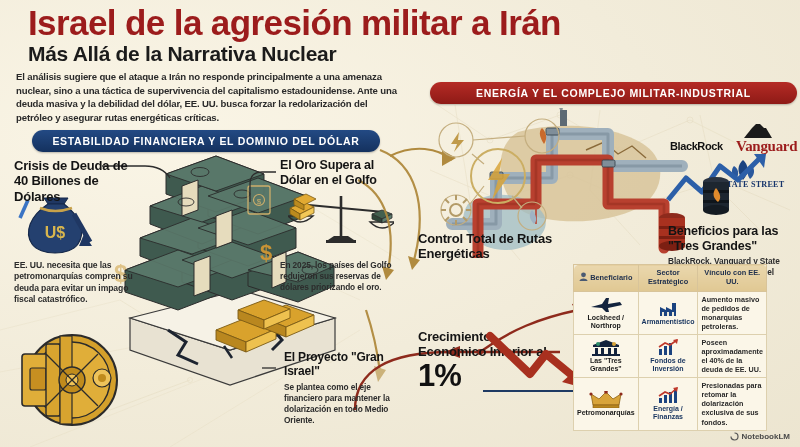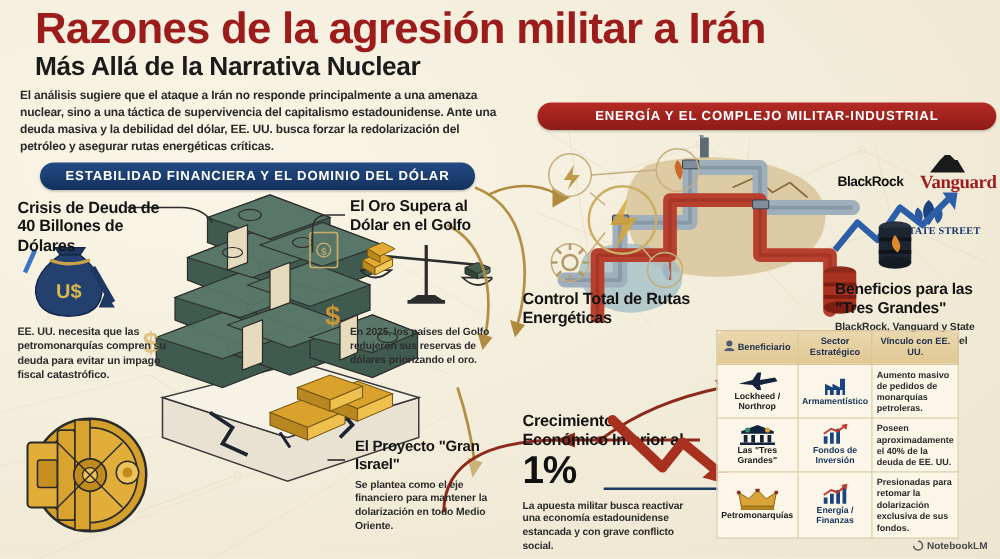--- a/index.html
+++ b/index.html
@@ -140,21 +140,21 @@
       <circle cx="200" cy="350" r="3"></circle>
         <circle cx="330" cy="360" r="2.5"></circle>
       <circle cx="190" cy="380" r="2.5"></circle>
     </g>
     <g stroke="#d6c9a6" stroke-width=".6" fill="none" opacity=".6">
       <path d="M0 330 L120 300 M0 372 L150 344 M30 447 L250 360 M170 447 L360 330"></path>
       <path d="M250 250 L360 300 M300 200 L400 260"></path>
     </g>
   </svg>
 
-  <div class="title">Razones de la agresión militar a Irán</div>
+  <div class="title">Israel de la agresión militar a Irán</div>
   <div class="subtitle">Más Allá de la Narrativa Nuclear</div>
   <div class="lede">El análisis sugiere que el ataque a Irán no responde principalmente a una amenaza nuclear, sino a una táctica de supervivencia del capitalismo estadounidense. Ante una deuda masiva y la debilidad del dólar, EE. UU. busca forzar la redolarización del petróleo y asegurar rutas energéticas críticas.</div>
 
   <div class="banner blue">ESTABILIDAD FINANCIERA Y EL DOMINIO DEL DÓLAR</div>
   <div class="banner red">ENERGÍA Y EL COMPLEJO MILITAR-INDUSTRIAL</div>
 
   <svg class="abs" style="left:120px;top:150px;" width="220" height="240">
 
     <g>
       <path d="M10 168 L110 200 L215 168 L215 200 L110 235 L10 200 Z" fill="#e8e2d2" stroke="#3a3a3a" stroke-width="1.2"></path>
@@ -389,21 +389,20 @@
     <div class="bd">Se plantea como el eje financiero para mantener la dolarización en todo Medio Oriente.</div>
   </div>
 
   <div class="blk-routes">
     <div class="hd">Control Total de Rutas Energéticas</div>
   </div>
 
   <div class="blk-growth">
     <div class="hd">Crecimiento Económico Inferior al</div>
     <div class="pct">1%</div>
-    <div class="bd">La apuesta militar busca reactivar una economía estadounidense estancada y con grave conflicto social.</div>
   </div>
   <div class="growth-rule"></div>
 
   <svg class="abs" style="left:484px;top:330px;" width="110" height="62">
     <path d="M6 6 L46 44 L62 24 L96 52" stroke="#a8301f" stroke-width="8" fill="none" stroke-linejoin="round" stroke-linecap="round"></path>
     <path d="M100 58 L78 52 L96 36 Z" fill="#a8301f"></path>
   </svg>
 
   <div class="brand blackrock">BlackRock</div>
   <div class="brand vanguard">Vanguard</div>

